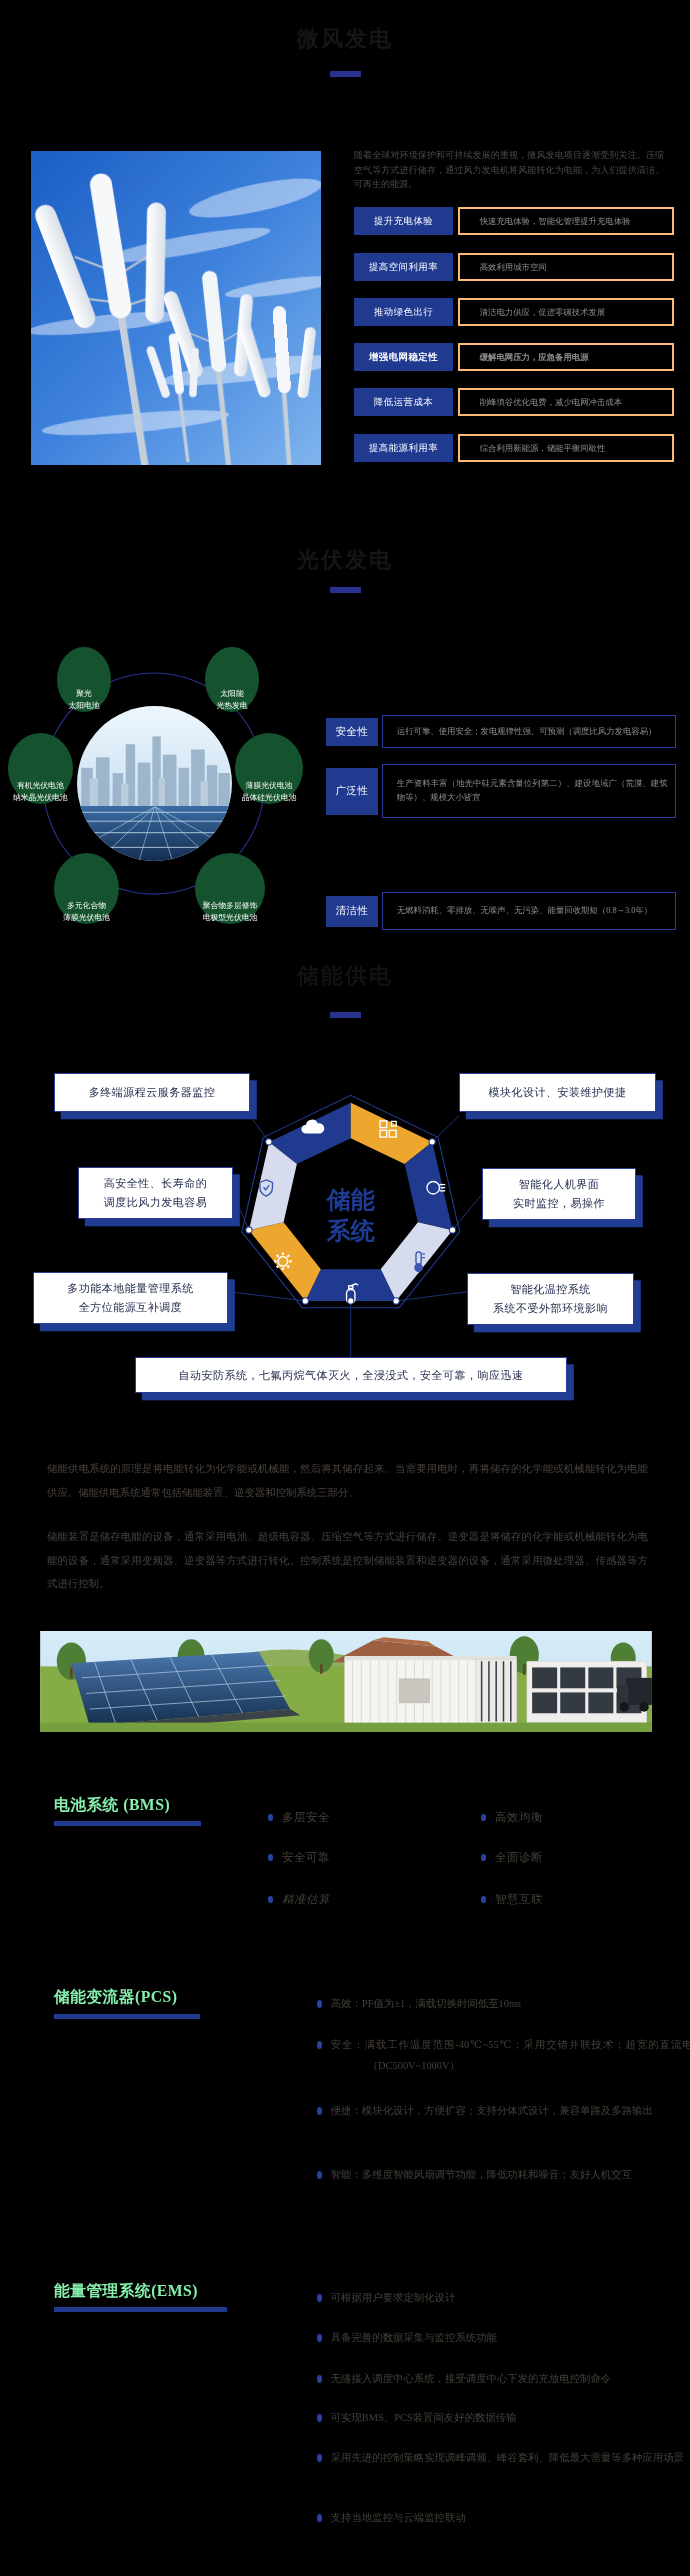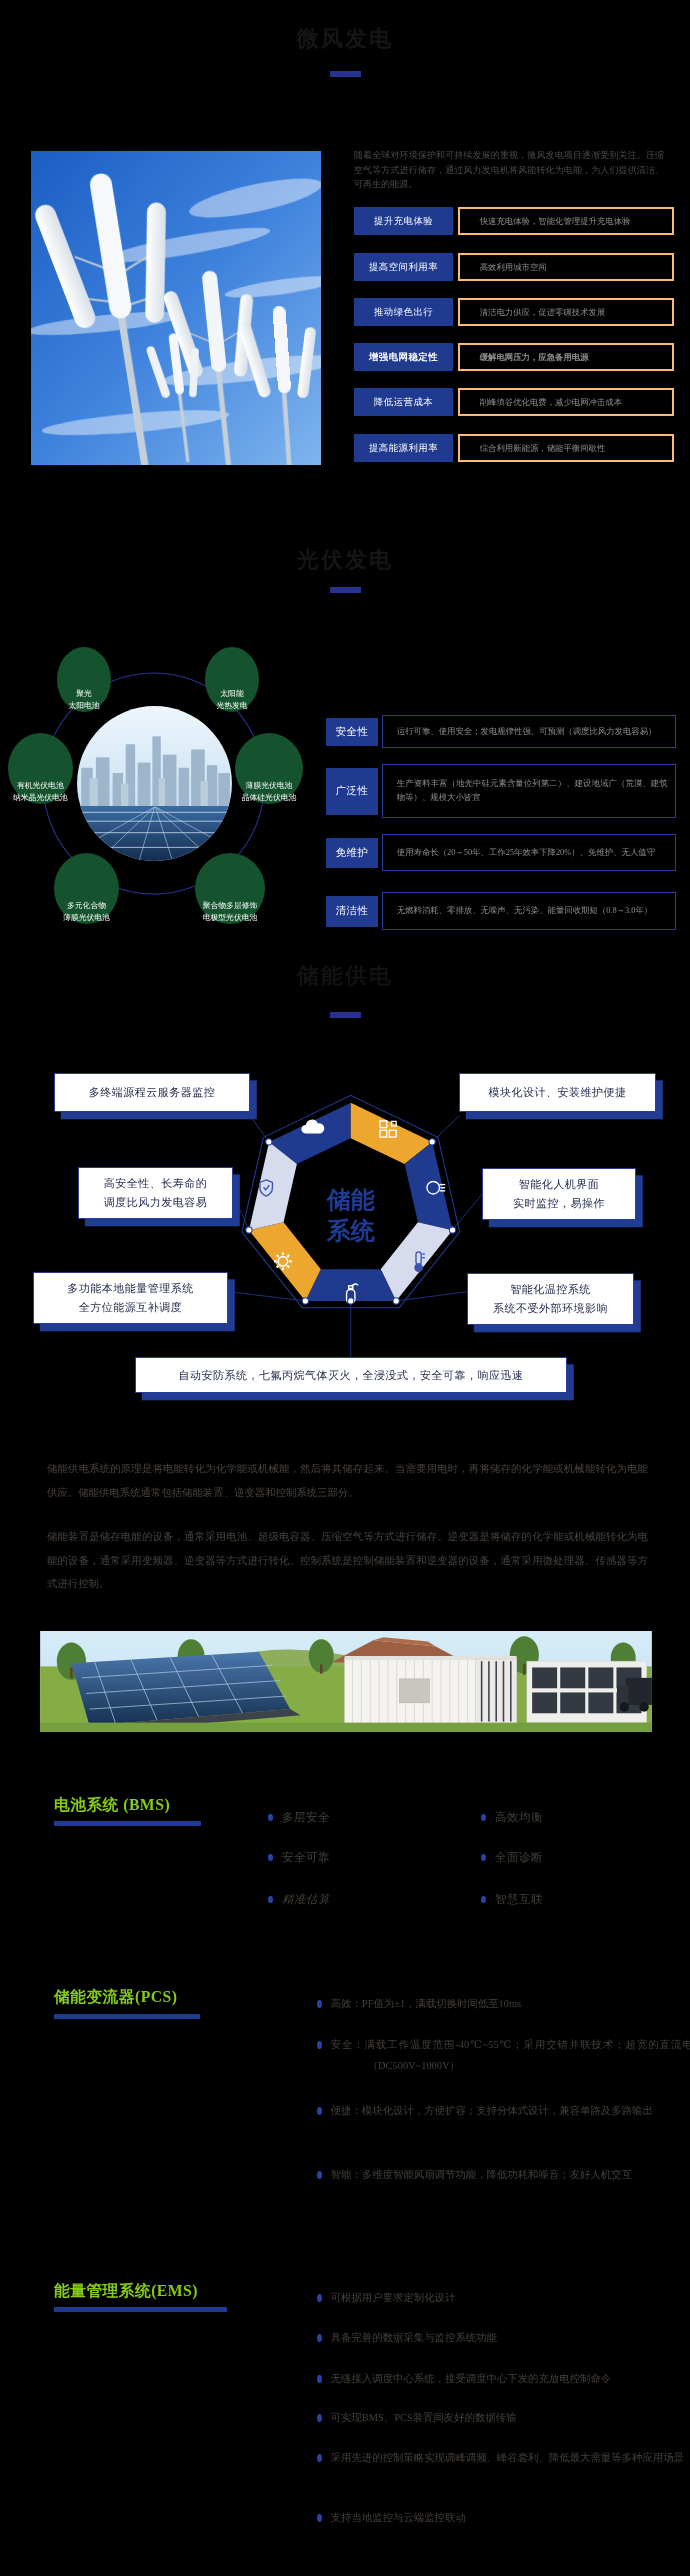--- a/index.html
+++ b/index.html
@@ -27,21 +27,21 @@
            display:flex;flex-direction:column;align-items:center;justify-content:flex-end;
            font-size:7.8px;line-height:12px;text-align:center;}
   
   .callout{position:absolute;background:#ffffff;border:0.5px solid #2c3c9b;
            box-shadow:6.8px 7.3px 0 #213c93;color:#232c4e;font-size:11px;letter-spacing:0.5px;
            line-height:19px;display:flex;flex-direction:column;align-items:center;
            justify-content:center;text-align:center;box-sizing:border-box;}
   .para{position:absolute;left:47px;width:601px;color:#4a433e;font-size:10.4px;
         line-height:23.5px;text-align:justify;}
   
-  .sub-head{position:absolute;left:54px;color:#84cc16;font-size:15.7px;font-weight:bold;letter-spacing:0.5px;}
+  .sub-head{position:absolute;left:54px;color:#86efac;font-size:15.7px;font-weight:bold;letter-spacing:0.5px;}
   .head-bar{position:absolute;left:54px;height:4.7px;background:#203a90;}
   .dot{flex:none;width:4.7px;height:7.8px;border-radius:50%;background:#2443a5;}
   .bms-item{position:absolute;display:flex;gap:9.4px;color:#45403a;font-size:11.5px;letter-spacing:0.5px;}
   .bms-item .dot{margin-top:3.7px;}
   .pitem{position:absolute;left:317px;display:flex;gap:9px;color:#45403a;font-size:10.4px;line-height:21px;}
   .pitem .dot{margin-top:6.8px;}
   .pcs-text{width:359px;padding-left:37px;text-indent:-37px;text-align:justify;}
   .ems-text{width:359px;text-align:justify;}
 </style>
 </head>
@@ -228,24 +228,20 @@
 
 
   <div class="p-row" style="top:715px;height:33px;">
     <div class="p-label" style="height:28px;">安全性</div>
     <div class="p-desc" style="height:33px;">运行可靠、使用安全；发电规律性强、可预测（调度比风力发电容易）</div>
   </div>
   <div class="p-row" style="top:764px;height:54px;">
     <div class="p-label" style="height:47px;">广泛性</div>
     <div class="p-desc" style="height:54px;">生产资料丰富（地壳中硅元素含量位列第二）、建设地域广（荒漠、建筑物等）、规模大小皆宜</div>
   </div>
-  <div class="p-row" style="top:834px;height:37px;">
-    <div class="p-label" style="height:30px;">免维护</div>
-    <div class="p-desc" style="height:37px;">使用寿命长（20～50年、工作25年效率下降20%）、免维护、无人值守</div>
-  </div>
   <div class="p-row" style="top:892px;height:38px;">
     <div class="p-label" style="height:31px;">清洁性</div>
     <div class="p-desc" style="height:38px;">无燃料消耗、零排放、无噪声、无污染、能量回收期短（0.8～3.0年）</div>
   </div>
 
   <div class="sec-title" style="top:961px;color:#121212;">储能供电</div>
   <div class="dash" style="top:1012px;"></div>
 
   <svg class="abs" style="left:0;top:1092px;" width="690" height="324" viewBox="0 0 1322 620">
 

